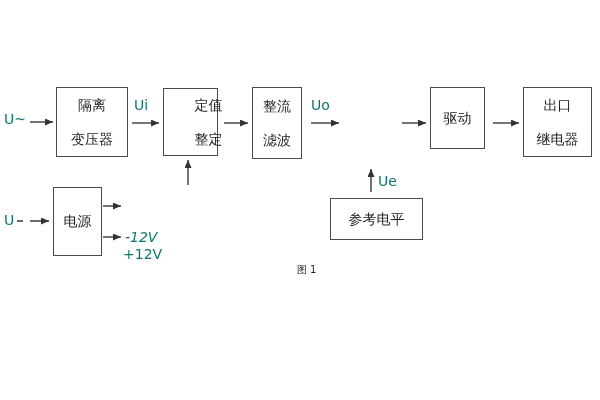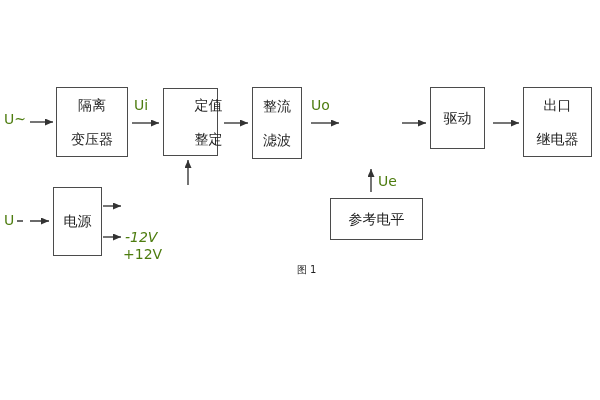--- a/index.html
+++ b/index.html
@@ -31,21 +31,21 @@
     font-size: 14px;
     line-height: 15px;
     color: #1f1f1f;
     white-space: nowrap;
   }
   .block.single { gap: 0; }
   .lbl {
     position: absolute;
     font-size: 14px;
     line-height: 16px;
-    color: #4d7c0f;
+    color: #0f766e;
     white-space: nowrap;
   }
   .caption {
     position: absolute;
     left: 297px;
     top: 263px;
     font-size: 10px;
     letter-spacing: 3px;
     color: #1f1f1f;
   }

